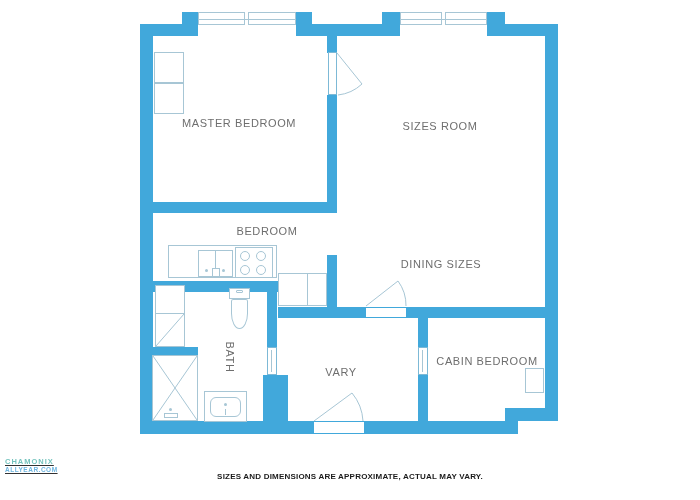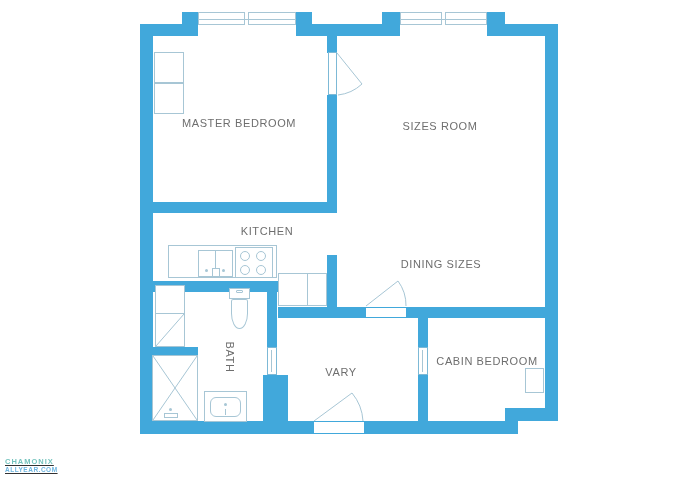--- a/index.html
+++ b/index.html
@@ -131,25 +131,26 @@
     <path d="M 314 421 L 352 393 A 48 48 0 0 1 363 421"></path>
 
     <line x1="153" y1="356" x2="197" y2="420"></line>
     <line x1="197" y1="356" x2="153" y2="420"></line>
 
     <line x1="156" y1="346" x2="184" y2="314"></line>
   </svg>
 
   <div class="room-label" style="left:239px;top:123px;">MASTER BEDROOM</div>
   <div class="room-label" style="left:440px;top:126px;">SIZES ROOM</div>
-  <div class="room-label" style="left:267px;top:231px;">KITCHEN</div>
+  <div class="room-label" style="left:267px;top:231px;">BEDROOM</div>
   <div class="room-label" style="left:441px;top:264px;">DINING SIZES</div>
   <div class="room-label vertical" style="left:230px;top:357px;">BATH</div>
   <div class="room-label" style="left:341px;top:372px;">VARY</div>
   <div class="room-label" style="left:487px;top:361px;">CABIN BEDROOM</div>
 
   <div class="watermark">
     <div class="l1">CHAMONIX</div>
     <div class="l2">ALLYEAR.COM</div>
   </div>
 
+  <div class="footer-note">SIZES AND DIMENSIONS ARE APPROXIMATE, ACTUAL MAY VARY.</div>
 
 </div>
 
 </body></html>

